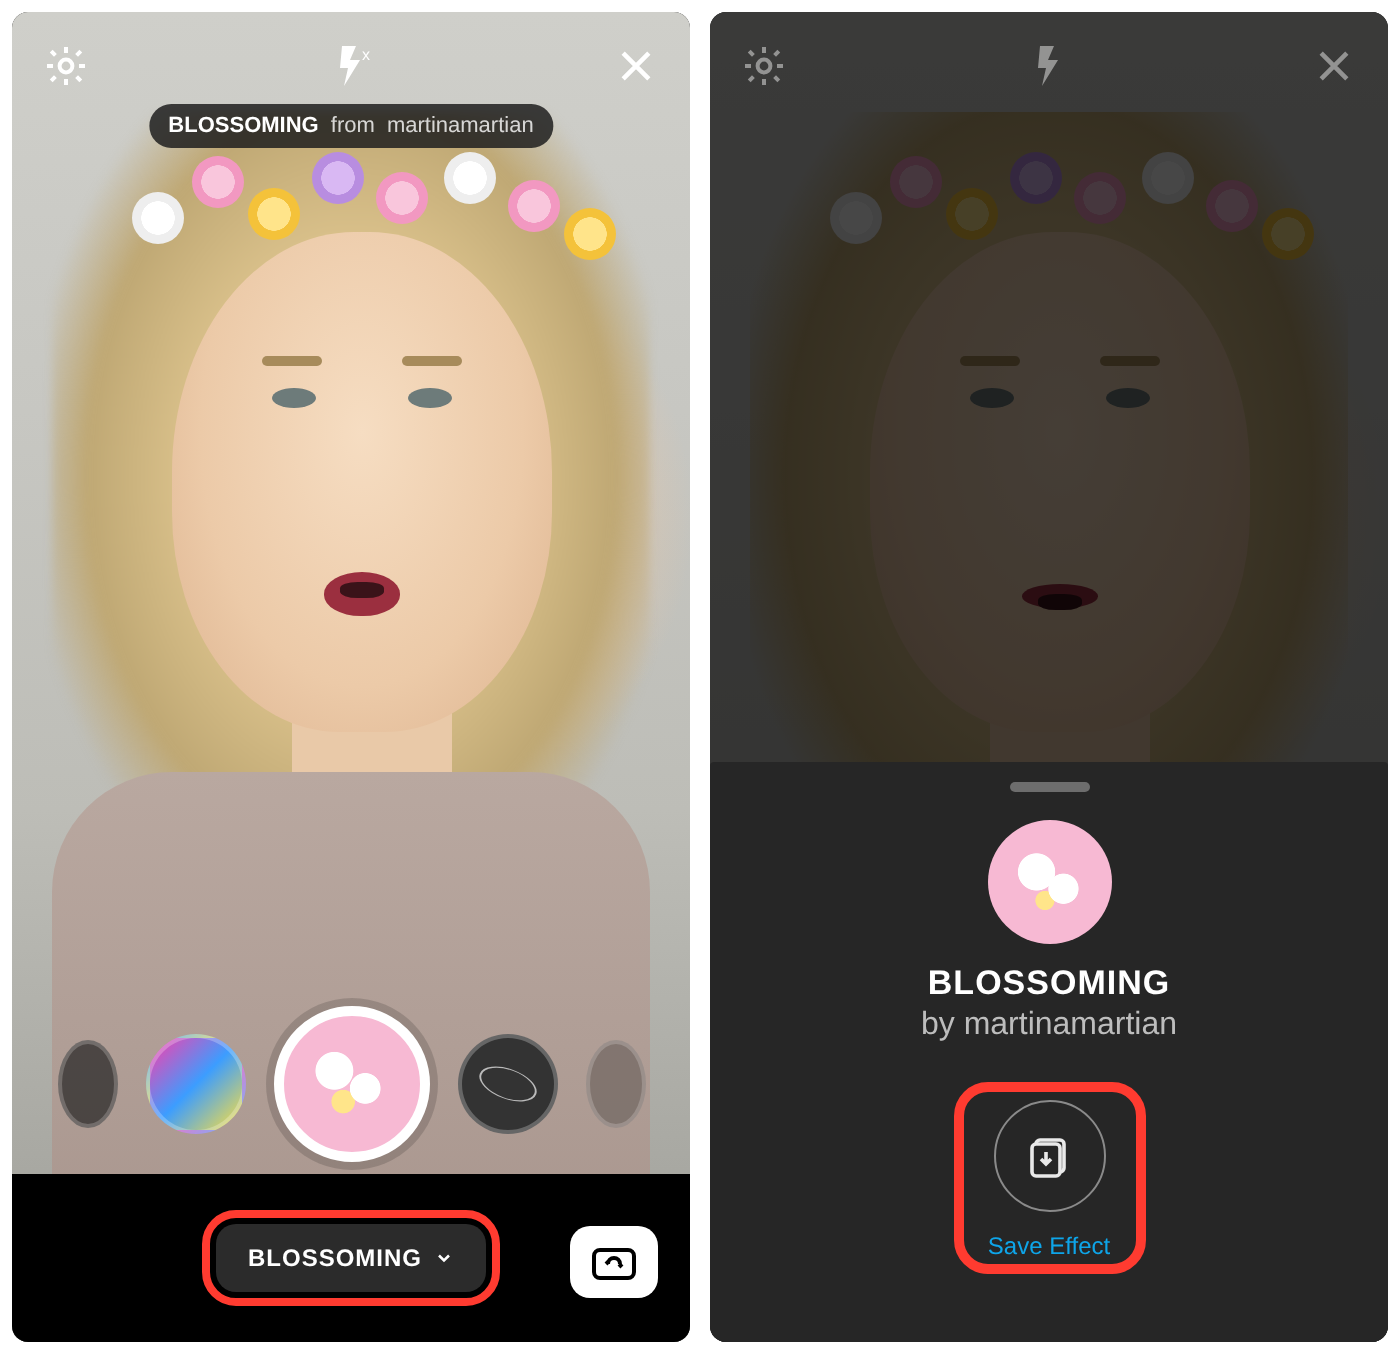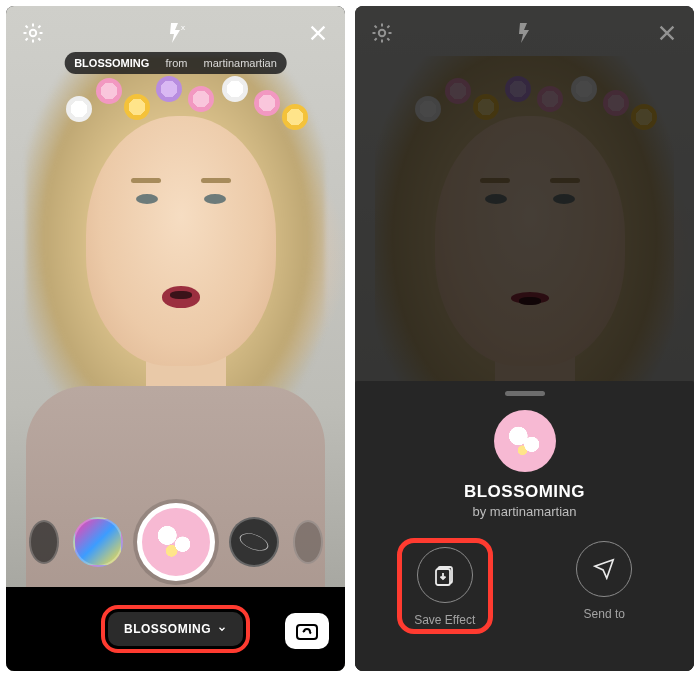--- a/index.html
+++ b/index.html
@@ -118,26 +118,26 @@
   .grabber{ width:40px;height:5px;background:#6d6d6d;border-radius:3px; }
   .effect-avatar{
     margin-top:14px; width:62px;height:62px;border-radius:50%;
     background:#f7b9d3; position:relative;
   }
   .effect-avatar::after{content:"";position:absolute;inset:10px;border-radius:50%;
     background: radial-gradient(circle at 34% 38%,#fff 0 24%,transparent 25%),
                 radial-gradient(circle at 66% 58%,#fff 0 20%,transparent 21%),
                 radial-gradient(circle at 44% 72%,#ffe58a 0 12%,transparent 13%);}
   .effect-title{ color:#fff; font-size:17px; font-weight:600; margin-top:10px; letter-spacing:.5px;}
-  .effect-author{ color:#bdbdbd; font-size:13px; margin-top:2px;}
+  .effect-author{ color:#bdbdbd; font-size:16px; margin-top:2px;}
   .sheet-actions{ margin-top:22px; width:100%; display:flex; justify-content:space-around; padding:0 10px 18px;}
   .action{ display:flex; flex-direction:column; align-items:center; gap:10px; width:90px;}
   .action-circle{ width:56px;height:56px;border-radius:50%;border:1.5px solid #8a8a8a;
     display:flex;align-items:center;justify-content:center;color:#e9e9e9;}
-  .action-label{ color:#a3a3a3; font-size:12px;}
+  .action-label{ color:#0ea5e9; font-size:12px;}
   .highlight-save{ outline:5px solid #ff3b30; outline-offset:-2px; border-radius:14px; padding:6px 6px 4px;}
 
   svg{display:block}
 </style>
 </head>
 <body>
 
 <div class="stage">
 
   <div class="phone left">
@@ -178,21 +178,21 @@
       </div>
       <div class="top-ico ico-close">
         <svg width="22" height="22" viewBox="0 0 24 24" stroke="#fff" stroke-width="2.5">
             <path d="M5 5l14 14M19 5L5 19"></path>
           </svg>
       </div>
     </div>
 
     <div class="filter-pill">
       <b>BLOSSOMING</b>
-      <span style="margin:0 13px">from</span>
+      <span style="margin:0 3px">from</span>
       <span>martinamartian</span>
     </div>
 
     <div class="carousel">
       <div class="car-item edge car-eyes half"></div>
       <div class="car-item car-face1"></div>
       <div class="car-center"></div>
       <div class="car-item car-orbit"></div>
       <div class="car-item edge half" style="background:#6f6560"></div>
     </div>
@@ -268,25 +268,17 @@
         <div class="action highlight-save">
           <div class="action-circle">
             <svg width="24" height="24" viewBox="0 0 24 24" fill="none" stroke="#e9e9e9" stroke-width="1.8">
               <rect x="5" y="4" width="14" height="16" rx="2"></rect>
               <rect x="3" y="6" width="14" height="16" rx="2" fill="#262626"></rect>
               <path d="M10 10v6M7.5 13.5L10 16l2.5-2.5"></path>
             </svg>
           </div>
           <div class="action-label">Save Effect</div>
         </div>
-        <div class="action">
-          <div class="action-circle">
-            <svg width="22" height="22" viewBox="0 0 24 24" fill="none" stroke="#e9e9e9" stroke-width="1.8">
-                <path d="M22 2L2 9l9 4 4 9z"></path>
-              </svg>
-          </div>
-          <div class="action-label">Send to</div>
-        </div>
       </div>
     </div>
   </div>
 
 </div>
 
 </body></html>

